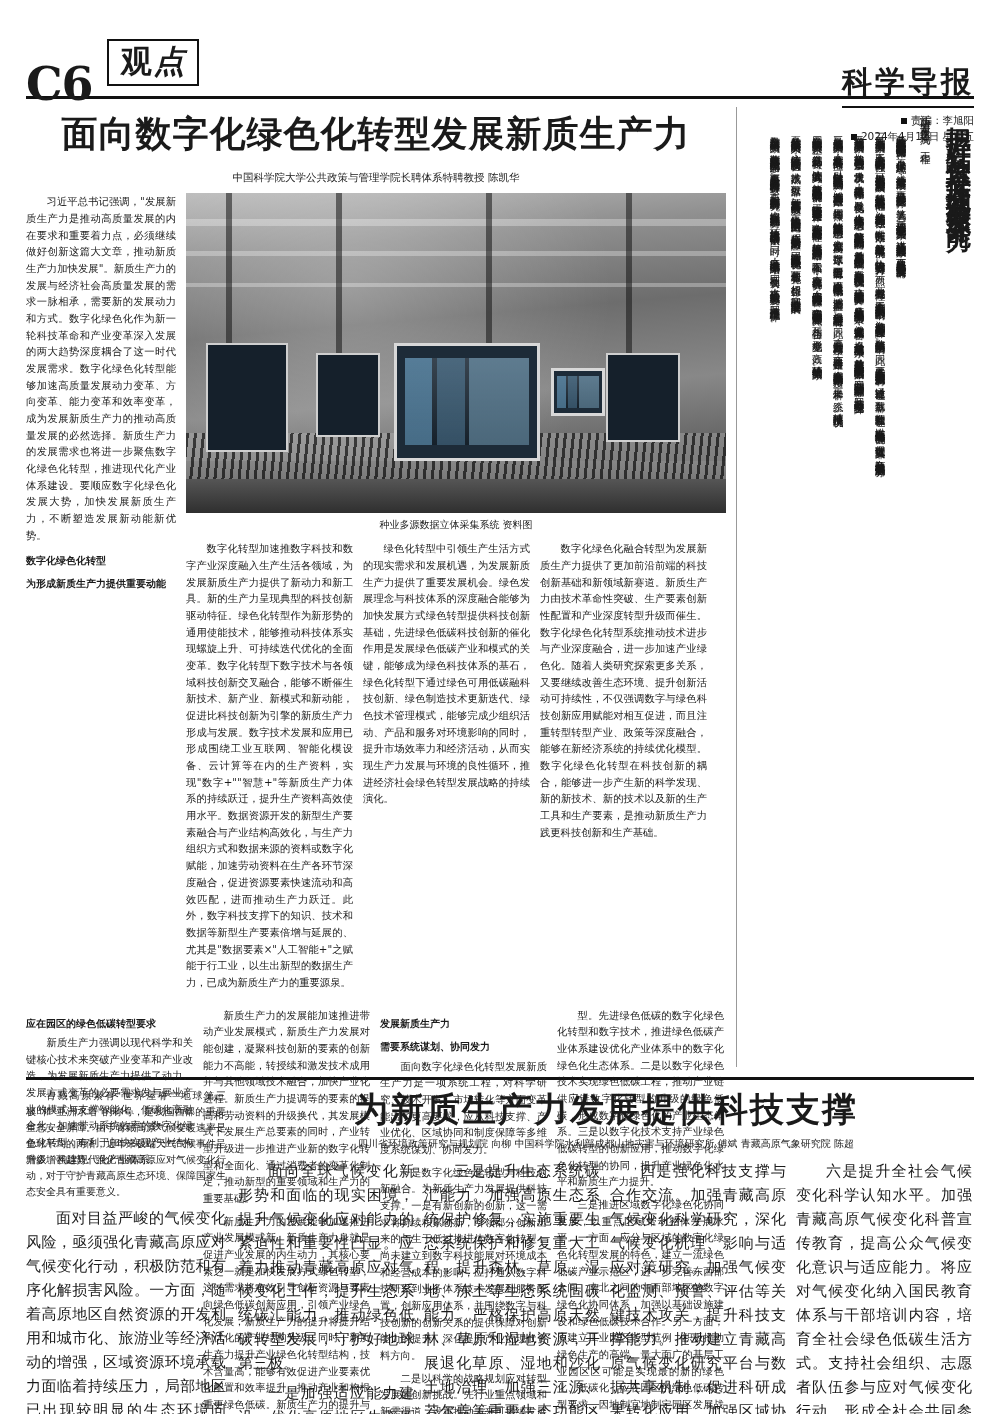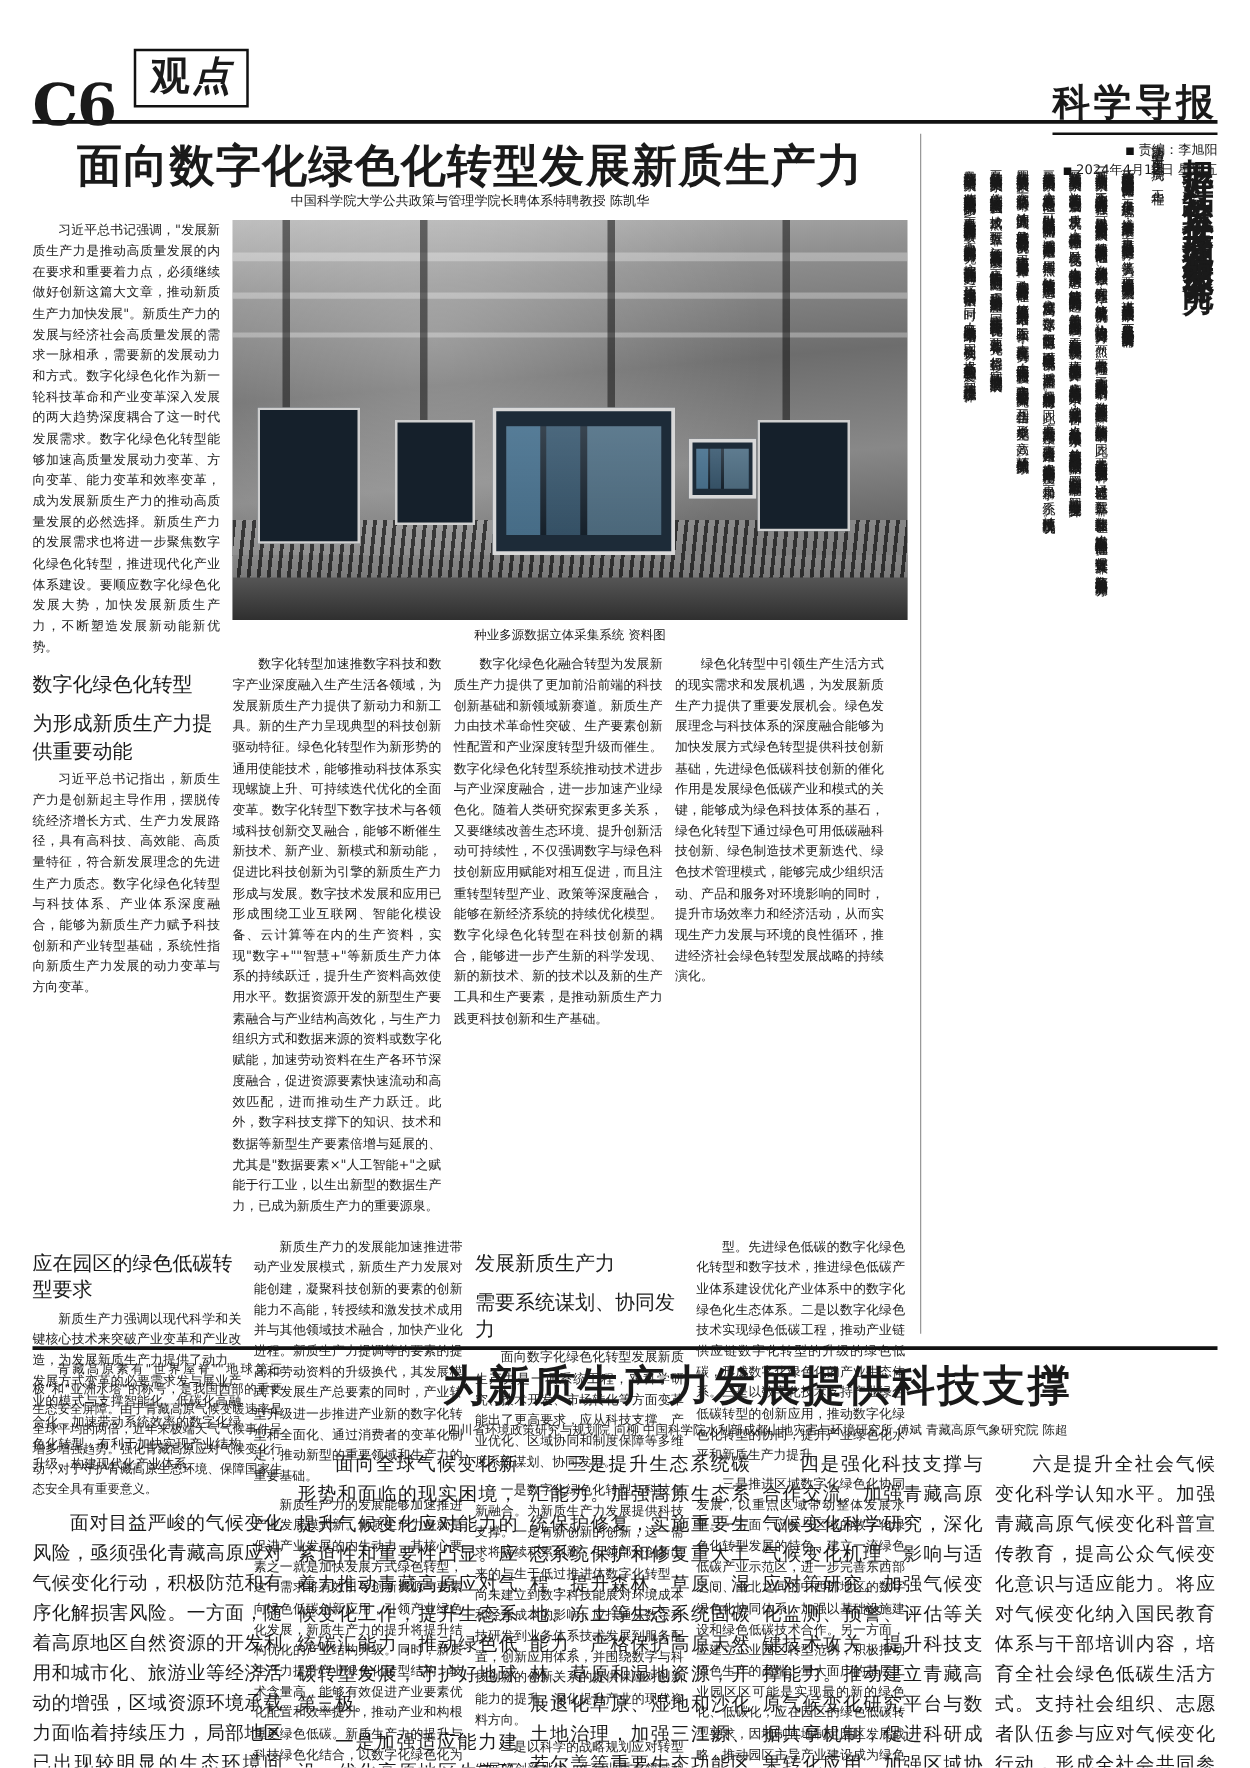--- a/index.html
+++ b/index.html
@@ -36,21 +36,21 @@
 
   .rule-thick{height:3px;background:#111;margin:4px 0 0 0;}
 
   
   .main{display:flex;gap:10px;margin-top:8px;height:960px;}
   .left-zone{width:700px;}
   .right-zone{width:248px;border-left:1px solid #999;padding-left:10px;display:flex;}
 
   .headline{
     font-size:36px;font-weight:700;letter-spacing:1px;text-align:center;
-    line-height:1.15;margin:6px 0 0 0;
+    line-height:1.15;margin:6px 0 17px 0;
     font-family:"DejaVu Sans","Liberation Sans",sans-serif;
   }
   .byline{text-align:center;font-size:10.5px;margin-bottom:8px;}
 
   .two-col-top{display:flex;gap:10px;}
   .col-narrow{width:150px;}
   .photo-wrap{width:540px;}
   .photo{
     width:540px;height:320px;
     background:
@@ -66,21 +66,21 @@
     content:"";position:absolute;left:6%;top:10%;width:88%;height:78%;
     background:
       linear-gradient(90deg,rgba(110,170,210,.55) 0 22%,rgba(0,0,0,0) 22% 26%,rgba(110,170,210,.35) 26% 48%,rgba(0,0,0,0) 48% 52%,rgba(140,190,220,.45) 52% 100%),
       linear-gradient(180deg,rgba(255,255,255,.12),rgba(0,0,0,.25));
   }
   .photo .ground{position:absolute;left:0;bottom:0;width:100%;height:52px;background:linear-gradient(180deg,#6a6a6a,#2f2f2f);}
   .photo .crop{position:absolute;bottom:34px;height:46px;width:100%;
     background:repeating-linear-gradient(96deg, rgba(30,30,30,.75) 0 3px, rgba(190,190,190,.35) 3px 8px);}
   .caption{font-size:10px;text-align:center;margin-top:5px;}
 
-  .subhead{font-size:16px;font-weight:400;margin:10px 0 4px 0;font-family:"DejaVu Sans","Liberation Sans",sans-serif;line-height:1.35;}
+  .subhead{font-size:10px;font-weight:700;margin:10px 0 4px 0;font-family:"DejaVu Sans","Liberation Sans",sans-serif;line-height:1.35;}
   p.body{font-size:10.3px;line-height:1.62;text-align:justify;margin:0 0 6px 0;text-indent:2em;}
 
   .bottom-cols{display:flex;gap:10px;margin-top:10px;}
   .bcol{width:167px;}
 
   
   .vmod{display:flex;flex-direction:row-reverse;gap:8px;width:100%;}
   .vtitle{
     writing-mode:vertical-rl;text-orientation:upright;
     font-size:25px;font-weight:700;letter-spacing:5px;line-height:1.25;
@@ -139,21 +139,20 @@
 
     <div class="left-zone">
       <div class="headline">面向数字化绿色化转型发展新质生产力</div>
       <div class="byline">中国科学院大学公共政策与管理学院长聘体系特聘教授  陈凯华</div>
 
       <div class="two-col-top">
         <div class="col-narrow">
           <p class="body">习近平总书记强调，"发展新质生产力是推动高质量发展的内在要求和重要着力点，必须继续做好创新这篇大文章，推动新质生产力加快发展"。新质生产力的发展与经济社会高质量发展的需求一脉相承，需要新的发展动力和方式。数字化绿色化作为新一轮科技革命和产业变革深入发展的两大趋势深度耦合了这一时代发展需求。数字化绿色化转型能够加速高质量发展动力变革、方向变革、能力变革和效率变革，成为发展新质生产力的推动高质量发展的必然选择。新质生产力的发展需求也将进一步聚焦数字化绿色化转型，推进现代化产业体系建设。要顺应数字化绿色化发展大势，加快发展新质生产力，不断塑造发展新动能新优势。</p>
           <div class="subhead">数字化绿色化转型</div>
           <div class="subhead">为形成新质生产力提供重要动能</div>
-          <p class="body">习近平总书记指出，新质生产力是创新起主导作用，摆脱传统经济增长方式、生产力发展路径，具有高科技、高效能、高质量特征，符合新发展理念的先进生产力质态。数字化绿色化转型与科技体系、产业体系深度融合，能够为新质生产力赋予科技创新和产业转型基础，系统性指向新质生产力发展的动力变革与方向变革。</p>
         </div>
         <div class="photo-wrap">
           <div class="photo">
             <div class="beam" style="left:0;top:26px;width:100%;height:7px;"></div>
             <div class="beam" style="left:0;top:58px;width:100%;height:5px;"></div>
             <div class="beam" style="left:0;top:90px;width:100%;height:4px;"></div>
             <div class="dark" style="left:40px;top:0;width:6px;height:190px;"></div>
             <div class="dark" style="left:150px;top:0;width:6px;height:190px;"></div>
             <div class="dark" style="left:300px;top:0;width:6px;height:190px;"></div>
             <div class="dark" style="left:440px;top:0;width:6px;height:190px;"></div>
@@ -164,24 +163,24 @@
             <div class="panel" style="left:420px;top:160px;width:70px;height:85px;"></div>
             <div class="screen" style="left:208px;top:150px;width:140px;height:112px;"></div>
             <div class="screen" style="left:365px;top:175px;width:48px;height:42px;"></div>
           </div>
           <div class="caption">种业多源数据立体采集系统   资料图</div>
           <div style="display:flex;gap:10px;margin-top:8px;">
             <div style="width:167px;">
                 <p class="body">数字化转型加速推数字科技和数字产业深度融入生产生活各领域，为发展新质生产力提供了新动力和新工具。新的生产力呈现典型的科技创新驱动特征。绿色化转型作为新形势的通用使能技术，能够推动科技体系实现螺旋上升、可持续迭代优化的全面变革。数字化转型下数字技术与各领域科技创新交叉融合，能够不断催生新技术、新产业、新模式和新动能，促进比科技创新为引擎的新质生产力形成与发展。数字技术发展和应用已形成围绕工业互联网、智能化模设备、云计算等在内的生产资料，实现"数字+""智慧+"等新质生产力体系的持续跃迁，提升生产资料高效使用水平。数据资源开发的新型生产要素融合与产业结构高效化，与生产力组织方式和数据来源的资料或数字化赋能，加速劳动资料在生产各环节深度融合，促进资源要素快速流动和高效匹配，进而推动生产力跃迁。此外，数字科技支撑下的知识、技术和数据等新型生产要素倍增与延展的、尤其是"数据要素×"人工智能+"之赋能于行工业，以生出新型的数据生产力，已成为新质生产力的重要源泉。</p>
               </div>
             <div style="width:167px;">
-                <p class="body">数字化绿色化融合转型为发展新质生产力提供了更加前沿前端的科技创新基础和新领域新赛道。新质生产力由技术革命性突破、生产要素创新性配置和产业深度转型升级而催生。数字化绿色化转型系统推动技术进步与产业深度融合，进一步加速产业绿色化。随着人类研究探索更多关系，又要继续改善生态环境、提升创新活动可持续性，不仅强调数字与绿色科技创新应用赋能对相互促进，而且注重转型转型产业、政策等深度融合，能够在新经济系统的持续优化模型。数字化绿色化转型在科技创新的耦合，能够进一步产生新的科学发现、新的新技术、新的技术以及新的生产工具和生产要素，是推动新质生产力践更科技创新和生产基础。</p>
+                <p class="body">绿色化转型中引领生产生活方式的现实需求和发展机遇，为发展新质生产力提供了重要发展机会。绿色发展理念与科技体系的深度融合能够为加快发展方式绿色转型提供科技创新基础，先进绿色低碳科技创新的催化作用是发展绿色低碳产业和模式的关键，能够成为绿色科技体系的基石，绿色化转型下通过绿色可用低碳融科技创新、绿色制造技术更新迭代、绿色技术管理模式，能够完成少组织活动、产品和服务对环境影响的同时，提升市场效率力和经济活动，从而实现生产力发展与环境的良性循环，推进经济社会绿色转型发展战略的持续演化。</p>
               </div>
             <div style="width:167px;">
-                <p class="body">绿色化转型中引领生产生活方式的现实需求和发展机遇，为发展新质生产力提供了重要发展机会。绿色发展理念与科技体系的深度融合能够为加快发展方式绿色转型提供科技创新基础，先进绿色低碳科技创新的催化作用是发展绿色低碳产业和模式的关键，能够成为绿色科技体系的基石，绿色化转型下通过绿色可用低碳融科技创新、绿色制造技术更新迭代、绿色技术管理模式，能够完成少组织活动、产品和服务对环境影响的同时，提升市场效率力和经济活动，从而实现生产力发展与环境的良性循环，推进经济社会绿色转型发展战略的持续演化。</p>
+                <p class="body">数字化绿色化融合转型为发展新质生产力提供了更加前沿前端的科技创新基础和新领域新赛道。新质生产力由技术革命性突破、生产要素创新性配置和产业深度转型升级而催生。数字化绿色化转型系统推动技术进步与产业深度融合，进一步加速产业绿色化。随着人类研究探索更多关系，又要继续改善生态环境、提升创新活动可持续性，不仅强调数字与绿色科技创新应用赋能对相互促进，而且注重转型转型产业、政策等深度融合，能够在新经济系统的持续优化模型。数字化绿色化转型在科技创新的耦合，能够进一步产生新的科学发现、新的新技术、新的技术以及新的生产工具和生产要素，是推动新质生产力践更科技创新和生产基础。</p>
               </div>
           </div>
         </div>
       </div>
 
       <div class="bottom-cols">
         <div class="bcol">
           <div class="subhead">应在园区的绿色低碳转型要求</div>
           <p class="body">新质生产力强调以现代科学和关键核心技术来突破产业变革和产业改造，为发展新质生产力提供了动力。发展方式变革的必要需求发与展业产业的模式与支撑智能化、低碳化高融合化，加速带动系统效率的数字化绿色化转型，有利于加快实现产业结构升级、构建现代化产业体系。</p>
         </div>

